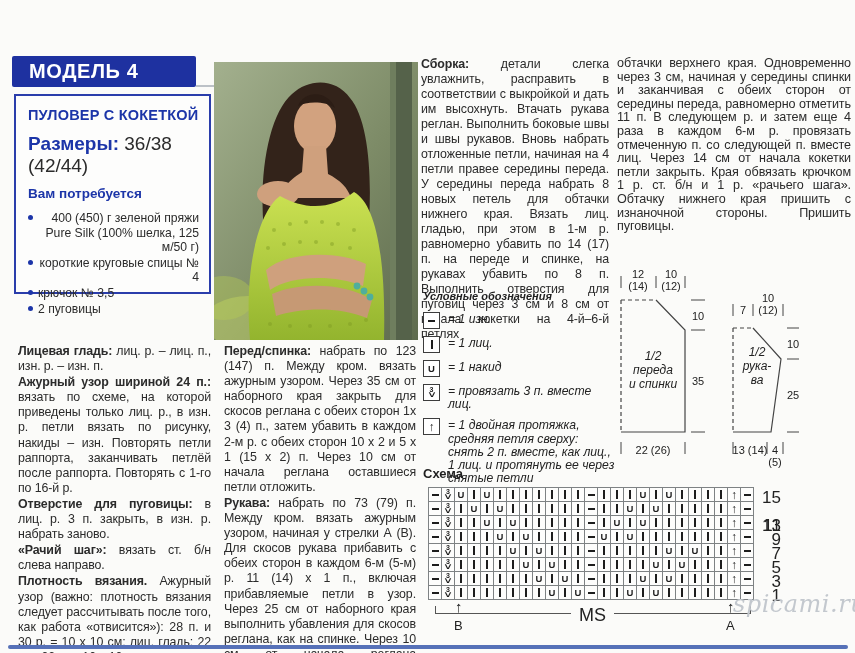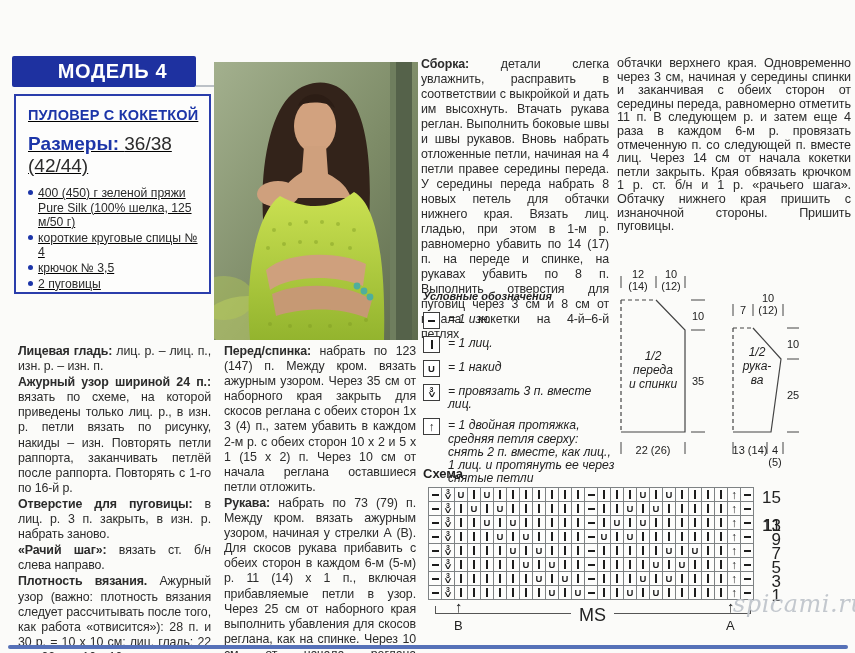--- a/index.html
+++ b/index.html
@@ -6,31 +6,31 @@
     --blue:#1e31a0; --blue-text:#1c35a8; --ink:#2b2b2b; --grid:#7e8284;
     --page:#fbfbf9;
   }
   html,body{margin:0;padding:0;}
   body{font-family:"Liberation Sans",sans-serif;background:#e8e8e6;}
   .page{position:relative;width:855px;height:653px;background:var(--page);overflow:hidden;}
 
   
   .model-header{position:absolute;left:12px;top:56px;width:184px;height:31px;background:var(--blue);
     color:#fff;font-size:20px;font-weight:700;letter-spacing:.6px;line-height:31px;padding-left:17px;
-    box-sizing:border-box;border-radius:2px;text-align:center;}
+    box-sizing:border-box;border-radius:2px;}
   .header-rule{position:absolute;left:196px;top:85px;width:221px;height:2px;background:#9aa2ac;opacity:.65;}
 
   
   .info-box{position:absolute;left:14px;top:94px;width:197px;height:200px;border:2px solid #2a3dab;
-    background:#fdfdfc;box-sizing:border-box;padding:9px 10px 0 12px;text-decoration:underline;}
+    background:#fdfdfc;box-sizing:border-box;padding:9px 10px 0 12px;}
   .info-title{color:var(--blue-text);font-size:14.5px;font-weight:700;letter-spacing:.2px;margin:2px 0 10px;}
   .sizes-line{font-size:19px;margin-bottom:9px;color:var(--ink);}
   .sizes-line b{color:var(--blue-text);}
   .need-label{color:var(--blue-text);font-size:13.5px;font-weight:700;margin-bottom:10px;}
-  .materials{list-style:none;margin:0;padding:0;font-size:12.2px;line-height:14.6px;color:var(--ink);}
+  .materials{list-style:none;margin:0;padding:0;font-size:12.2px;line-height:14.6px;color:var(--ink);text-align:right;}
   .materials li{display:flex;margin-bottom:1px;}
   .materials .dot{flex:0 0 10px;padding-top:4px;}
   .materials .dot i{display:block;width:5px;height:5px;border-radius:50%;background:var(--blue-text);}
 
   
   .photo{position:absolute;left:214px;top:62px;width:204px;height:278px;overflow:hidden;box-shadow:0 0 0 1px #cfd2cc inset;}
 
   
   .col{position:absolute;color:var(--ink);font-size:12.4px;line-height:15.1px;text-align:justify;letter-spacing:-.1px;}
   .col p{margin:0 0 1px 0;}
@@ -91,20 +91,21 @@
 
   <div class="model-header">МОДЕЛЬ 4</div>
   <div class="header-rule"></div>
 
   <div class="info-box">
     <div class="info-title">ПУЛОВЕР С КОКЕТКОЙ</div>
     <div class="sizes-line">
       <b>Размеры:</b>
       <span>36/38 (42/44)</span>
     </div>
+    <div class="need-label">Вам потребуется</div>
     <ul class="materials">
       <li>
           <span class="dot">
             <i></i>
           </span>
           <span>400 (450) г зеленой пряжи Pure Silk (100% шелка, 125 м/50 г)</span>
         </li>
       <li>
           <span class="dot">
             <i></i>

